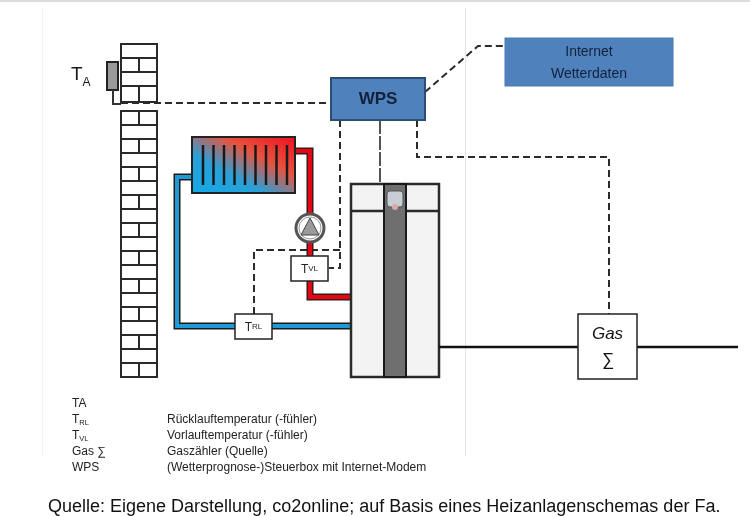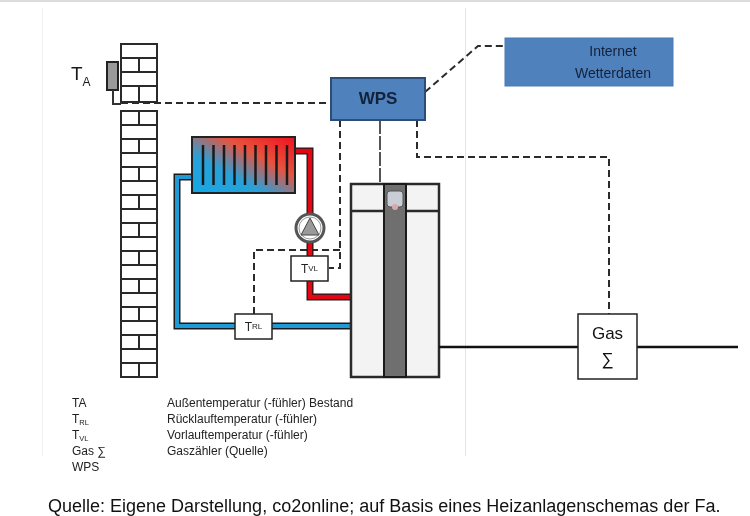--- a/index.html
+++ b/index.html
@@ -9,28 +9,28 @@
   .frame { position: absolute; left: 42px; top: 8px; width: 424px; height: 448px;
            border-left: 1px solid #f2f2f2; }
   .rightline { position: absolute; left: 465px; top: 8px; width: 1px; height: 448px; background: #e4e4e4; }
   svg.diagram { position: absolute; left: 0; top: 0; }
   .lbl { position: absolute; color: #1a1a1a; font-family: "Liberation Sans", sans-serif; }
   .ta-label { left: 71px; top: 63px; font-size: 19px; }
   .ta-label sub { font-size: 12px; vertical-align: -6px; }
   .box-text { position: absolute; display: flex; align-items: center; justify-content: center;
               text-align: center; color: #13213a; }
   .wps-text { left: 332px; top: 79px; width: 92px; height: 40px; font-weight: bold; font-size: 17px; }
-  .inet-text { left: 529px; top: 38px; width: 168px; height: 48px; font-size: 14px; line-height: 22px; text-align: center; }
+  .inet-text { left: 505px; top: 38px; width: 168px; height: 48px; font-size: 14px; line-height: 22px; text-align: center; }
   .sensor-text { position: absolute; display: flex; align-items: center; justify-content: center;
                  font-size: 12px; color: #222; }
   .sensor-text sub { font-size: 8px; vertical-align: -3px; }
   .tvl-text { left: 291px; top: 256px; width: 37px; height: 25px; }
   .trl-text { left: 235px; top: 314px; width: 37px; height: 25px; }
   .gas-text { left: 578px; top: 314px; width: 59px; height: 65px; font-size: 17px; line-height: 26px;
-              flex-direction: column; color: #111; }
+              flex-direction: column; color: #111; font-style: italic; }
   .legend { position: absolute; left: 72px; top: 396px; font-size: 12px; color: #222; }
   .legend .row { height: 16px; display: flex; }
   .legend .k { width: 95px; }
   .legend .k sub { font-size: 7.5px; vertical-align: -2px; }
   .source { position: absolute; left: 4px; top: 496px; font-size: 18px; color: #111; margin-left: 44px; }
 </style>
 </head>
 <body>
 
 <div class="topline"></div>
@@ -170,32 +170,32 @@
   </div>
 
 <div class="sensor-text gas-text">
   <span>Gas</span>
   <span>∑</span>
 </div>
 
 <div class="legend">
   <div class="row">
       <span class="k"><span>TA</span><sub></sub></span>
-      <span>Außentemperatur (-fühler) Bestand</span>
     </div>
   <div class="row">
       <span class="k"><span>T</span><sub>RL</sub></span>
       <span>Rücklauftemperatur (-fühler)</span>
     </div>
   <div class="row">
       <span class="k"><span>T</span><sub>VL</sub></span>
       <span>Vorlauftemperatur (-fühler)</span>
     </div>
   <div class="row">
       <span class="k"><span>Gas ∑</span><sub></sub></span>
       <span>Gaszähler (Quelle)</span>
     </div>
   <div class="row">
       <span class="k"><span>WPS</span><sub></sub></span>
+      <span>(Wetterprognose-)Steuerbox mit Internet-Modem</span>
     </div>
 </div>
 
 <div class="source">Quelle: Eigene Darstellung, co2online; auf Basis eines Heizanlagenschemas der Fa. Wolf GmbH</div>
 
 </body></html>

